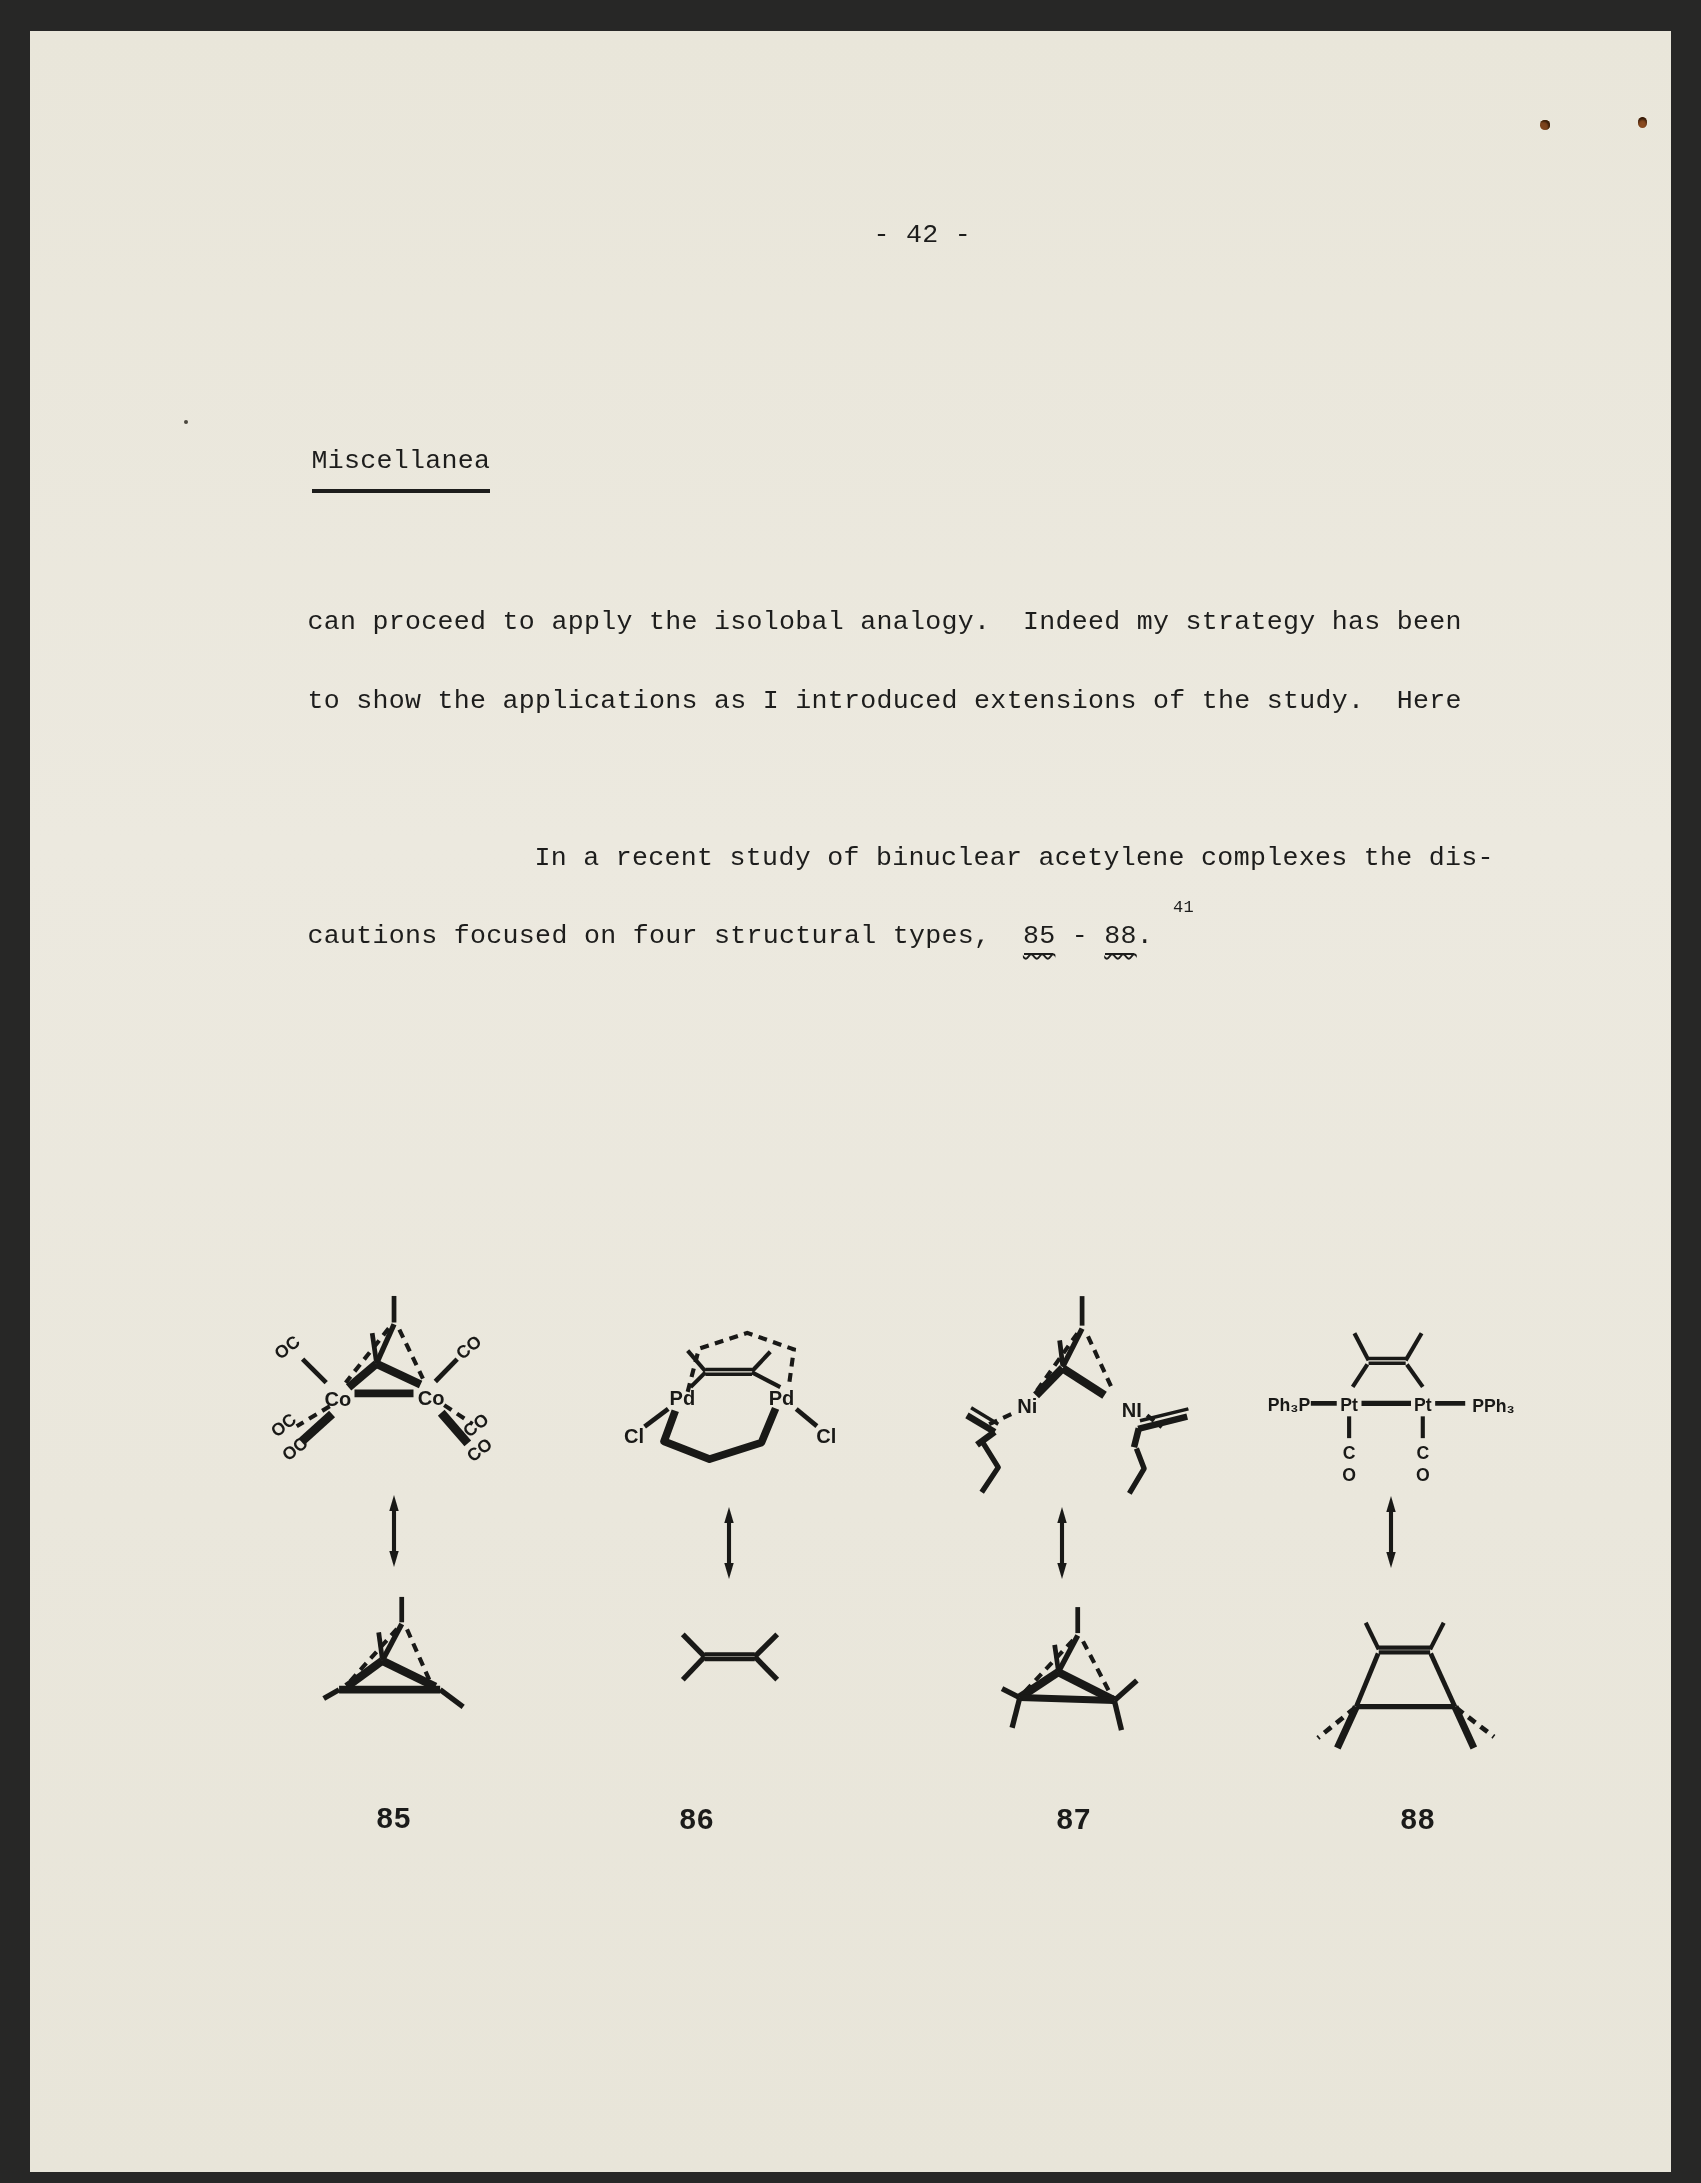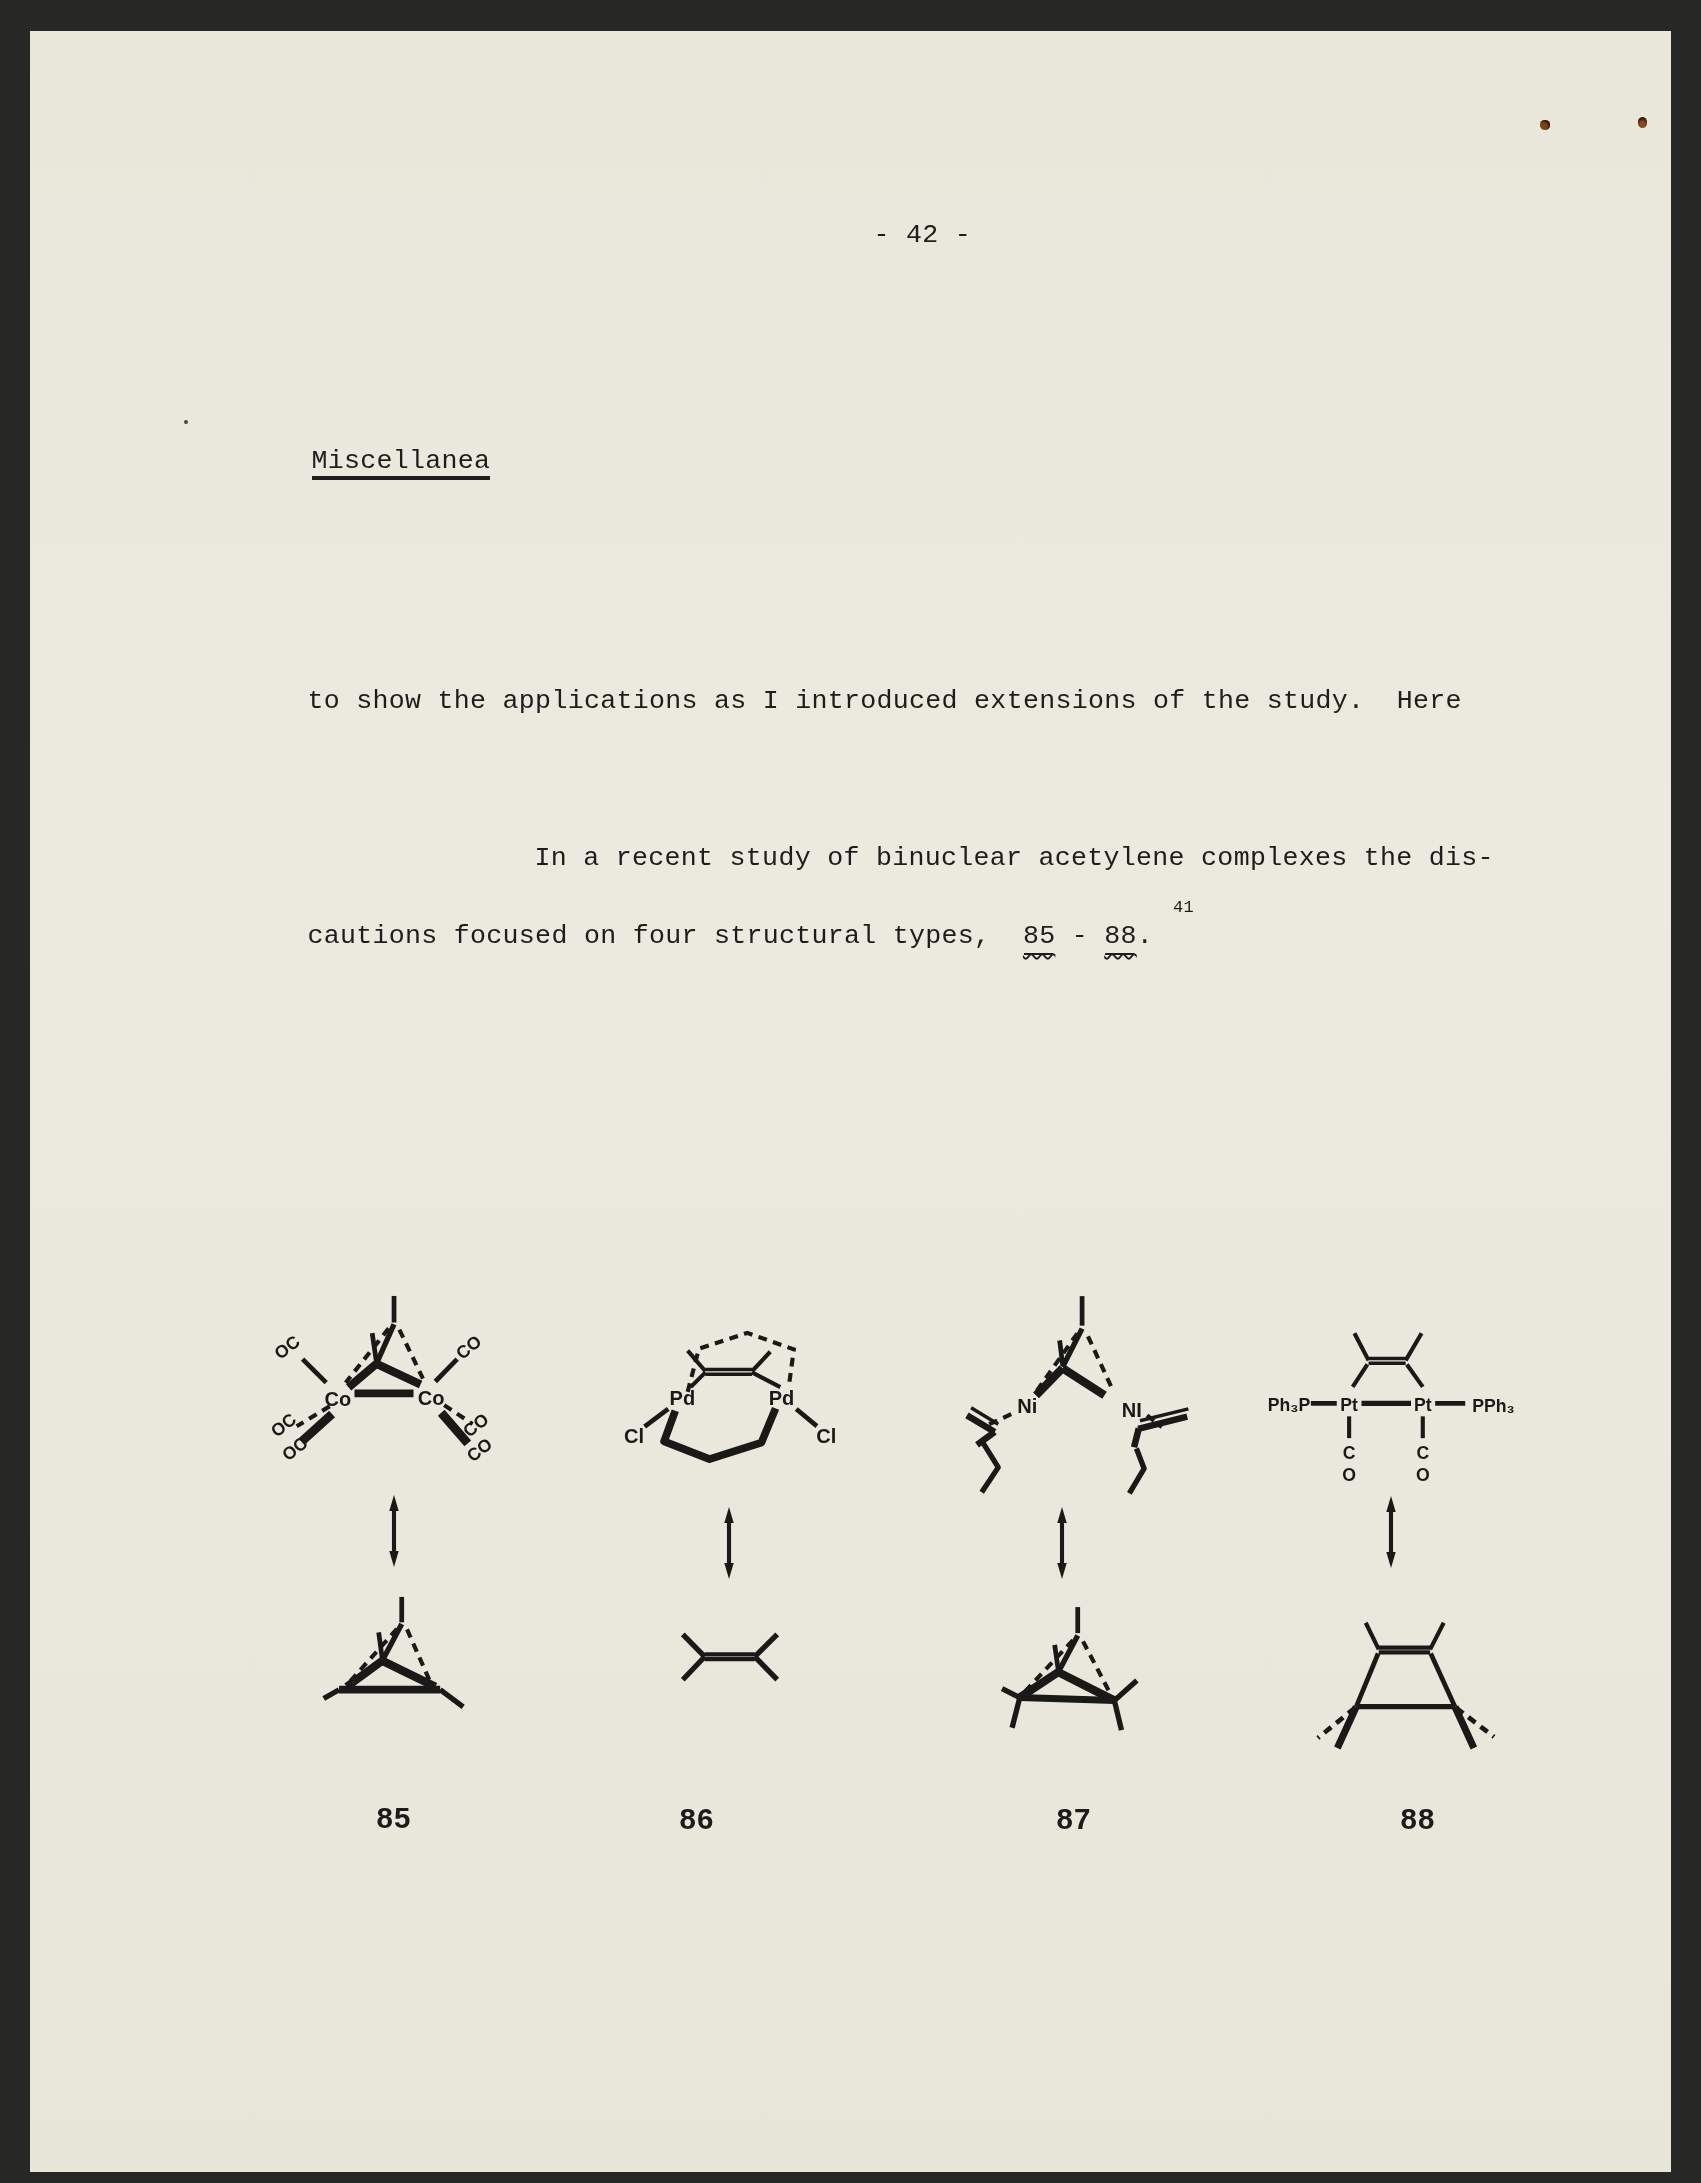--- a/index.html
+++ b/index.html
@@ -11,21 +11,21 @@
   #paper{
     position:absolute;left:29.5px;top:31px;width:1641px;height:2141px;
     background:linear-gradient(180deg,#e9e6da 0%,#ece9df 38%,#e8e5d9 100%);
     overflow:hidden;
   }
   .tw{
     position:absolute;color:#1d1d1c;font-size:26.6px;line-height:33px;
     white-space:pre;letter-spacing:0.3px;
   }
   #heading .hl{
-    border-bottom:4.1px solid #1d1d1c;padding-bottom:0;margin-top:20px;
+    border-bottom:4.1px solid #1d1d1c;padding-bottom:13px;margin-top:20px;
   }
   .refnum{
     position:relative;
     text-decoration:underline;
     text-decoration-style:wavy;
     text-decoration-thickness:2.4px;
     text-underline-offset:10px;
   }
   .refnum::after{
     content:"";position:absolute;left:1.2px;right:2.4px;bottom:-4.1px;height:2.4px;
@@ -56,20 +56,21 @@
 </head>
 <body>
 
 <div id="stage">
 <div id="paper">
 
   <div class="tw" style="left:844px;top:188px">- 42 -</div>
 
   <div class="tw" id="heading" style="left:282px;top:414px"><span class="hl">Miscellanea</span></div>
 
+  <div class="tw" style="left:278px;top:575px">can proceed to apply the isolobal analogy.  Indeed my strategy has been</div>
   <div class="tw" style="left:278px;top:654px">to show the applications as I introduced extensions of the study.  Here</div>
   <div class="tw" style="left:505px;top:811px">In a recent study of binuclear acetylene complexes the dis-</div>
   <div class="tw" style="left:278px;top:889px"><span>cautions focused on four structural types,  </span><span class="refnum">85</span><span> - </span><span class="refnum">88</span><span>.</span><span class="supref">41</span></div>
 
   <svg class="struct" style="left:236px;top:1262px" width="236" height="177" viewBox="0 0 400 300">
     <g>
       <line x1="217" y1="5" x2="217" y2="50" stroke-width="8"></line>
       <line x1="217" y1="53" x2="187" y2="120" stroke-width="9"></line>
       <line x1="180" y1="68" x2="187" y2="116" stroke-width="8"></line>
       <line class="dash" x1="208" y1="60" x2="135" y2="152" stroke-width="7"></line>

